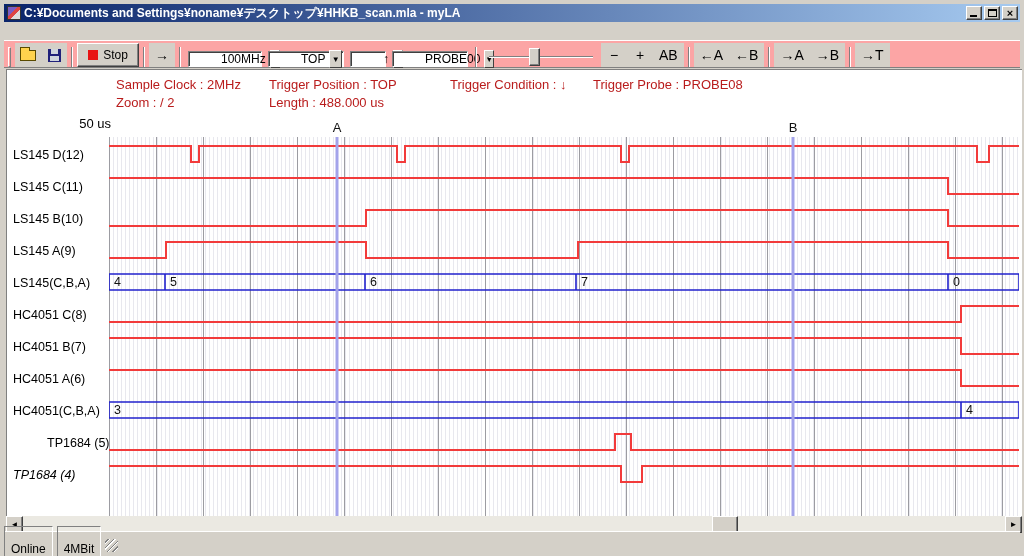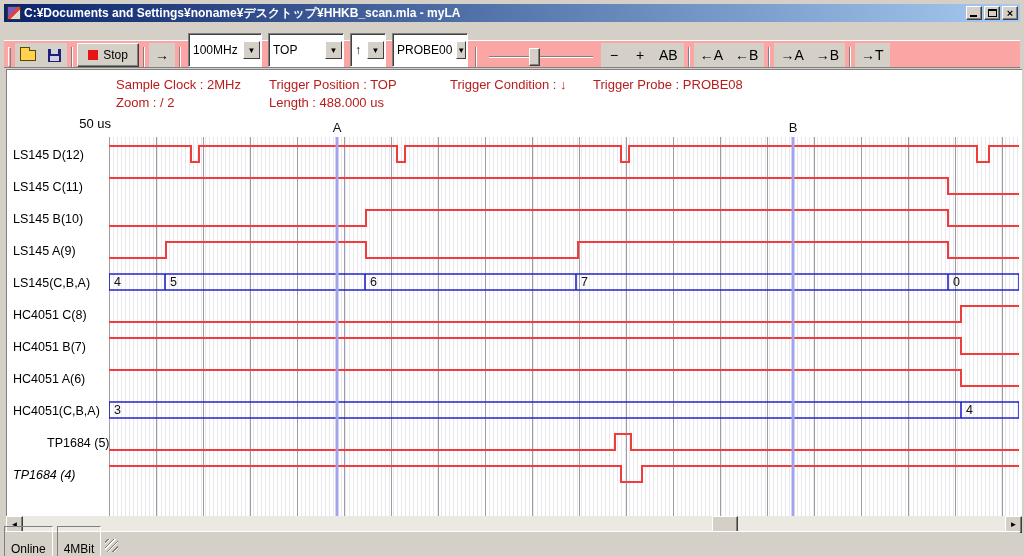--- a/index.html
+++ b/index.html
@@ -47,22 +47,22 @@
   .icon-folder { width:16px; height:11px; background:#ffd34d; border:1px solid #5a4a00; position:relative; }
   .icon-folder:before { content:""; position:absolute; left:-1px; top:-4px; width:8px; height:3px;
     background:#ffd34d; border:1px solid #5a4a00; border-bottom:none; }
   .icon-floppy { width:13px; height:13px; background:#20207a; position:relative; }
   .icon-floppy:before { content:""; position:absolute; left:3px; top:0; width:7px; height:5px; background:#cfd4dc; }
   .icon-floppy:after { content:""; position:absolute; left:2px; bottom:1px; width:9px; height:5px; background:#cfd4dc; }
   .stop-btn { height:24px; width:62px; background:#d4d0c8; border:1px solid;
     border-color:#fff #404040 #404040 #fff; box-shadow:inset -1px -1px 0 #808080;
     display:flex; align-items:center; justify-content:center; gap:5px; font-size:12px; }
   .stop-square { width:10px; height:10px; background:#e81414; flex:none; }
-  .combo { height:34px; background:#fff; border:1px solid; border-color:#808080 #fff #fff #808080;
-    box-shadow:inset 1px 1px 0 #404040; display:flex; align-items:center; margin:0 3px; }
+  .combo { height:16px; background:#fff; border:1px solid; border-color:#808080 #fff #fff #808080;
+    box-shadow:inset 1px 1px 0 #404040; display:flex; align-items:center; margin:0 3px;padding-left:28px; }
   .combo .val { padding:0 4px; flex:1; font-size:12px; white-space:nowrap; }
   .combo .drop { width:17px; height:18px; margin-right:1px; background:#d4d0c8; border:1px solid;
     border-color:#fff #404040 #404040 #fff; font-size:8px; display:flex; align-items:center; justify-content:center; }
   .slider { width:104px; height:20px; position:relative; margin:0 8px; }
   .slider .track { position:absolute; left:0; right:0; top:9px; height:2px;
     background:#808080; border-bottom:1px solid #fff; }
   .slider .thumb { position:absolute; left:40px; top:1px; width:11px; height:18px;
     background:#d4d0c8; border:1px solid; border-color:#fff #404040 #404040 #fff;
     box-shadow:inset -1px -1px 0 #808080; }
   .flatbtn { font-size:14px; padding:2px 5px; }

